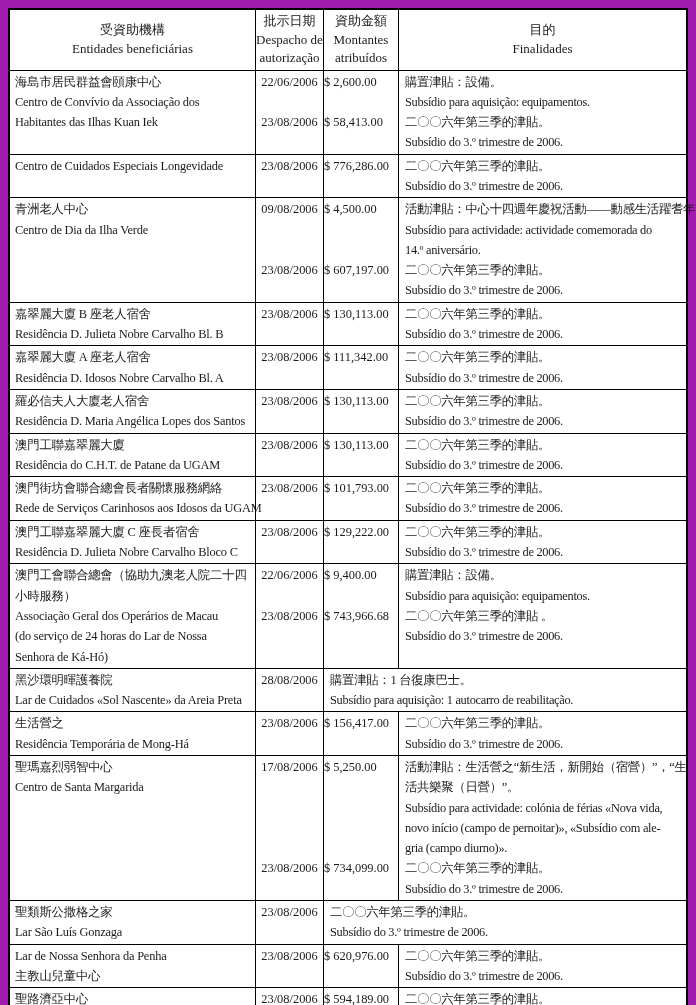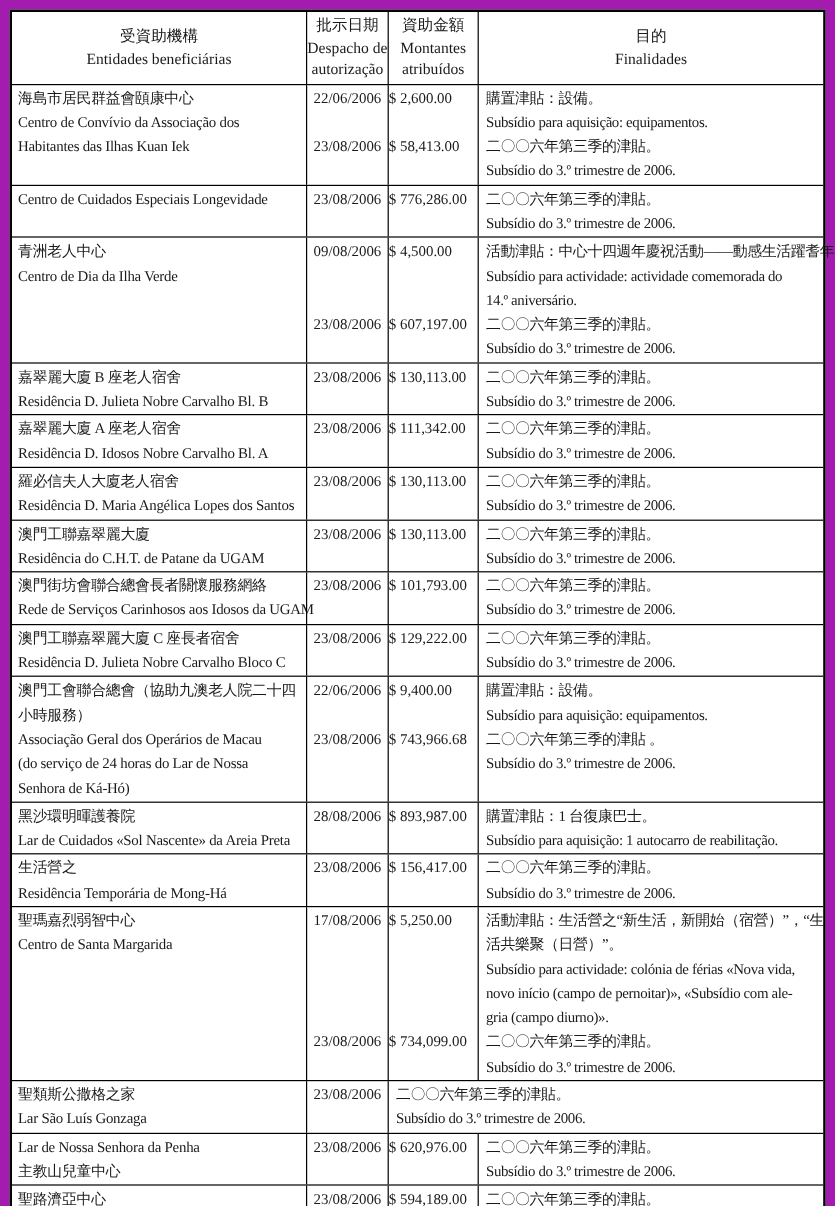--- a/index.html
+++ b/index.html
@@ -303,24 +303,20 @@
         </div>
         <div class="row">
           <div class="cell entity">
             <div class="line">黑沙環明暉護養院</div>
             <div class="line">Lar de Cuidados «Sol Nascente» da Areia Preta</div>
           </div>
           <div class="cell date">
             <div class="line">28/08/2006</div>
             <div class="line">&nbsp;</div>
           </div>
-          <div class="cell amount">
-            <div class="line">$ 893,987.00</div>
-            <div class="line">&nbsp;</div>
-          </div>
           <div class="cell purpose">
             <div class="line">購置津貼：1 台復康巴士。</div>
             <div class="line">Subsídio para aquisição: 1 autocarro de reabilitação.</div>
           </div>
         </div>
         <div class="row">
           <div class="cell entity">
             <div class="line">生活營之</div>
             <div class="line">Residência Temporária de Mong-Há</div>
           </div>

